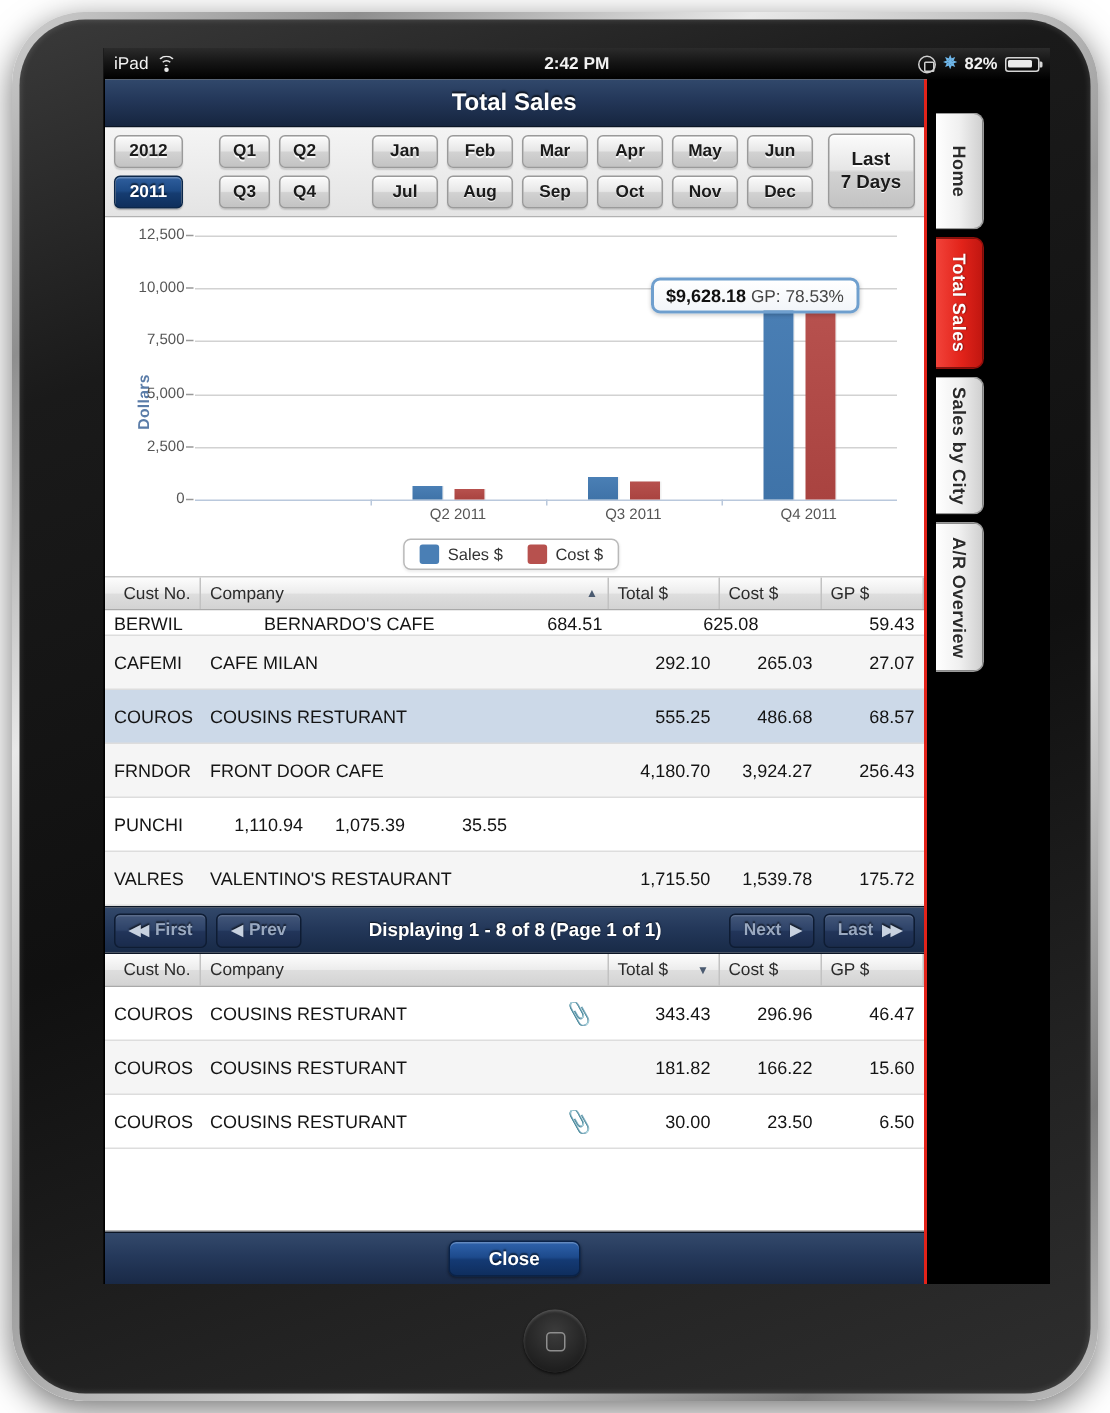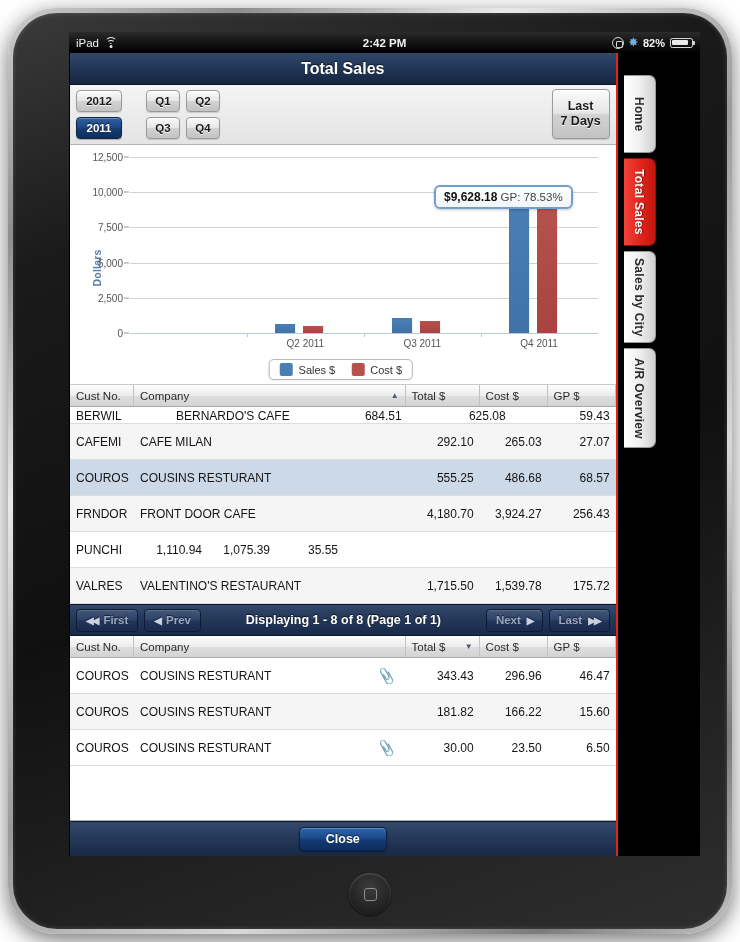--- a/index.html
+++ b/index.html
@@ -284,21 +284,21 @@
     align-items: center;
     font-size: 12px;
     color: #141414;
     border-bottom: 1px solid #ddd;
   }
   .grow.alt { background: #f5f5f5; }
   .grow.sel { background: #ccd9e8; }
   .grow.clip { height: 17px; align-items: flex-end; gap: 36px; }
   .gc { padding: 0 6px; overflow: hidden; white-space: nowrap; }
   .gc.num { text-align: right; }
-  .c-cust { width: 64px; }
+  .c-cust { width: 64px; justify-content: flex-end; }
   .c-comp { flex: 1; display:flex; align-items:center; }
   .c-tot  { width: 74px; }
   .c-cost { width: 68px; }
   .c-gp   { width: 68px; }
 
   .clip-icon {
     margin-left: auto; margin-right: 4px;
     font-size: 14px; color: #555; transform: rotate(12deg);
     display: inline-block;
   }
@@ -434,20 +434,38 @@
               <div class="frow">
                 <div class="btn btn-q">Q1</div>
                 <div class="btn btn-q">Q2</div>
               </div>
               <div class="frow">
                 <div class="btn btn-q">Q3</div>
                 <div class="btn btn-q">Q4</div>
               </div>
             </div>
 
+            <div class="fgroup" id="group-months">
+              <div class="frow">
+                <div class="btn btn-mo">Jan</div>
+                <div class="btn btn-mo">Feb</div>
+                <div class="btn btn-mo">Mar</div>
+                <div class="btn btn-mo">Apr</div>
+                <div class="btn btn-mo">May</div>
+                <div class="btn btn-mo">Jun</div>
+              </div>
+              <div class="frow">
+                <div class="btn btn-mo">Jul</div>
+                <div class="btn btn-mo">Aug</div>
+                <div class="btn btn-mo">Sep</div>
+                <div class="btn btn-mo">Oct</div>
+                <div class="btn btn-mo">Nov</div>
+                <div class="btn btn-mo">Dec</div>
+              </div>
+            </div>
 
             <div id="group-last">
               <div class="btn btn-last">
                 <span>Last</span>
                 <span>7 Days</span>
               </div>
             </div>
           </div>
 
           <div id="chart-wrap">

